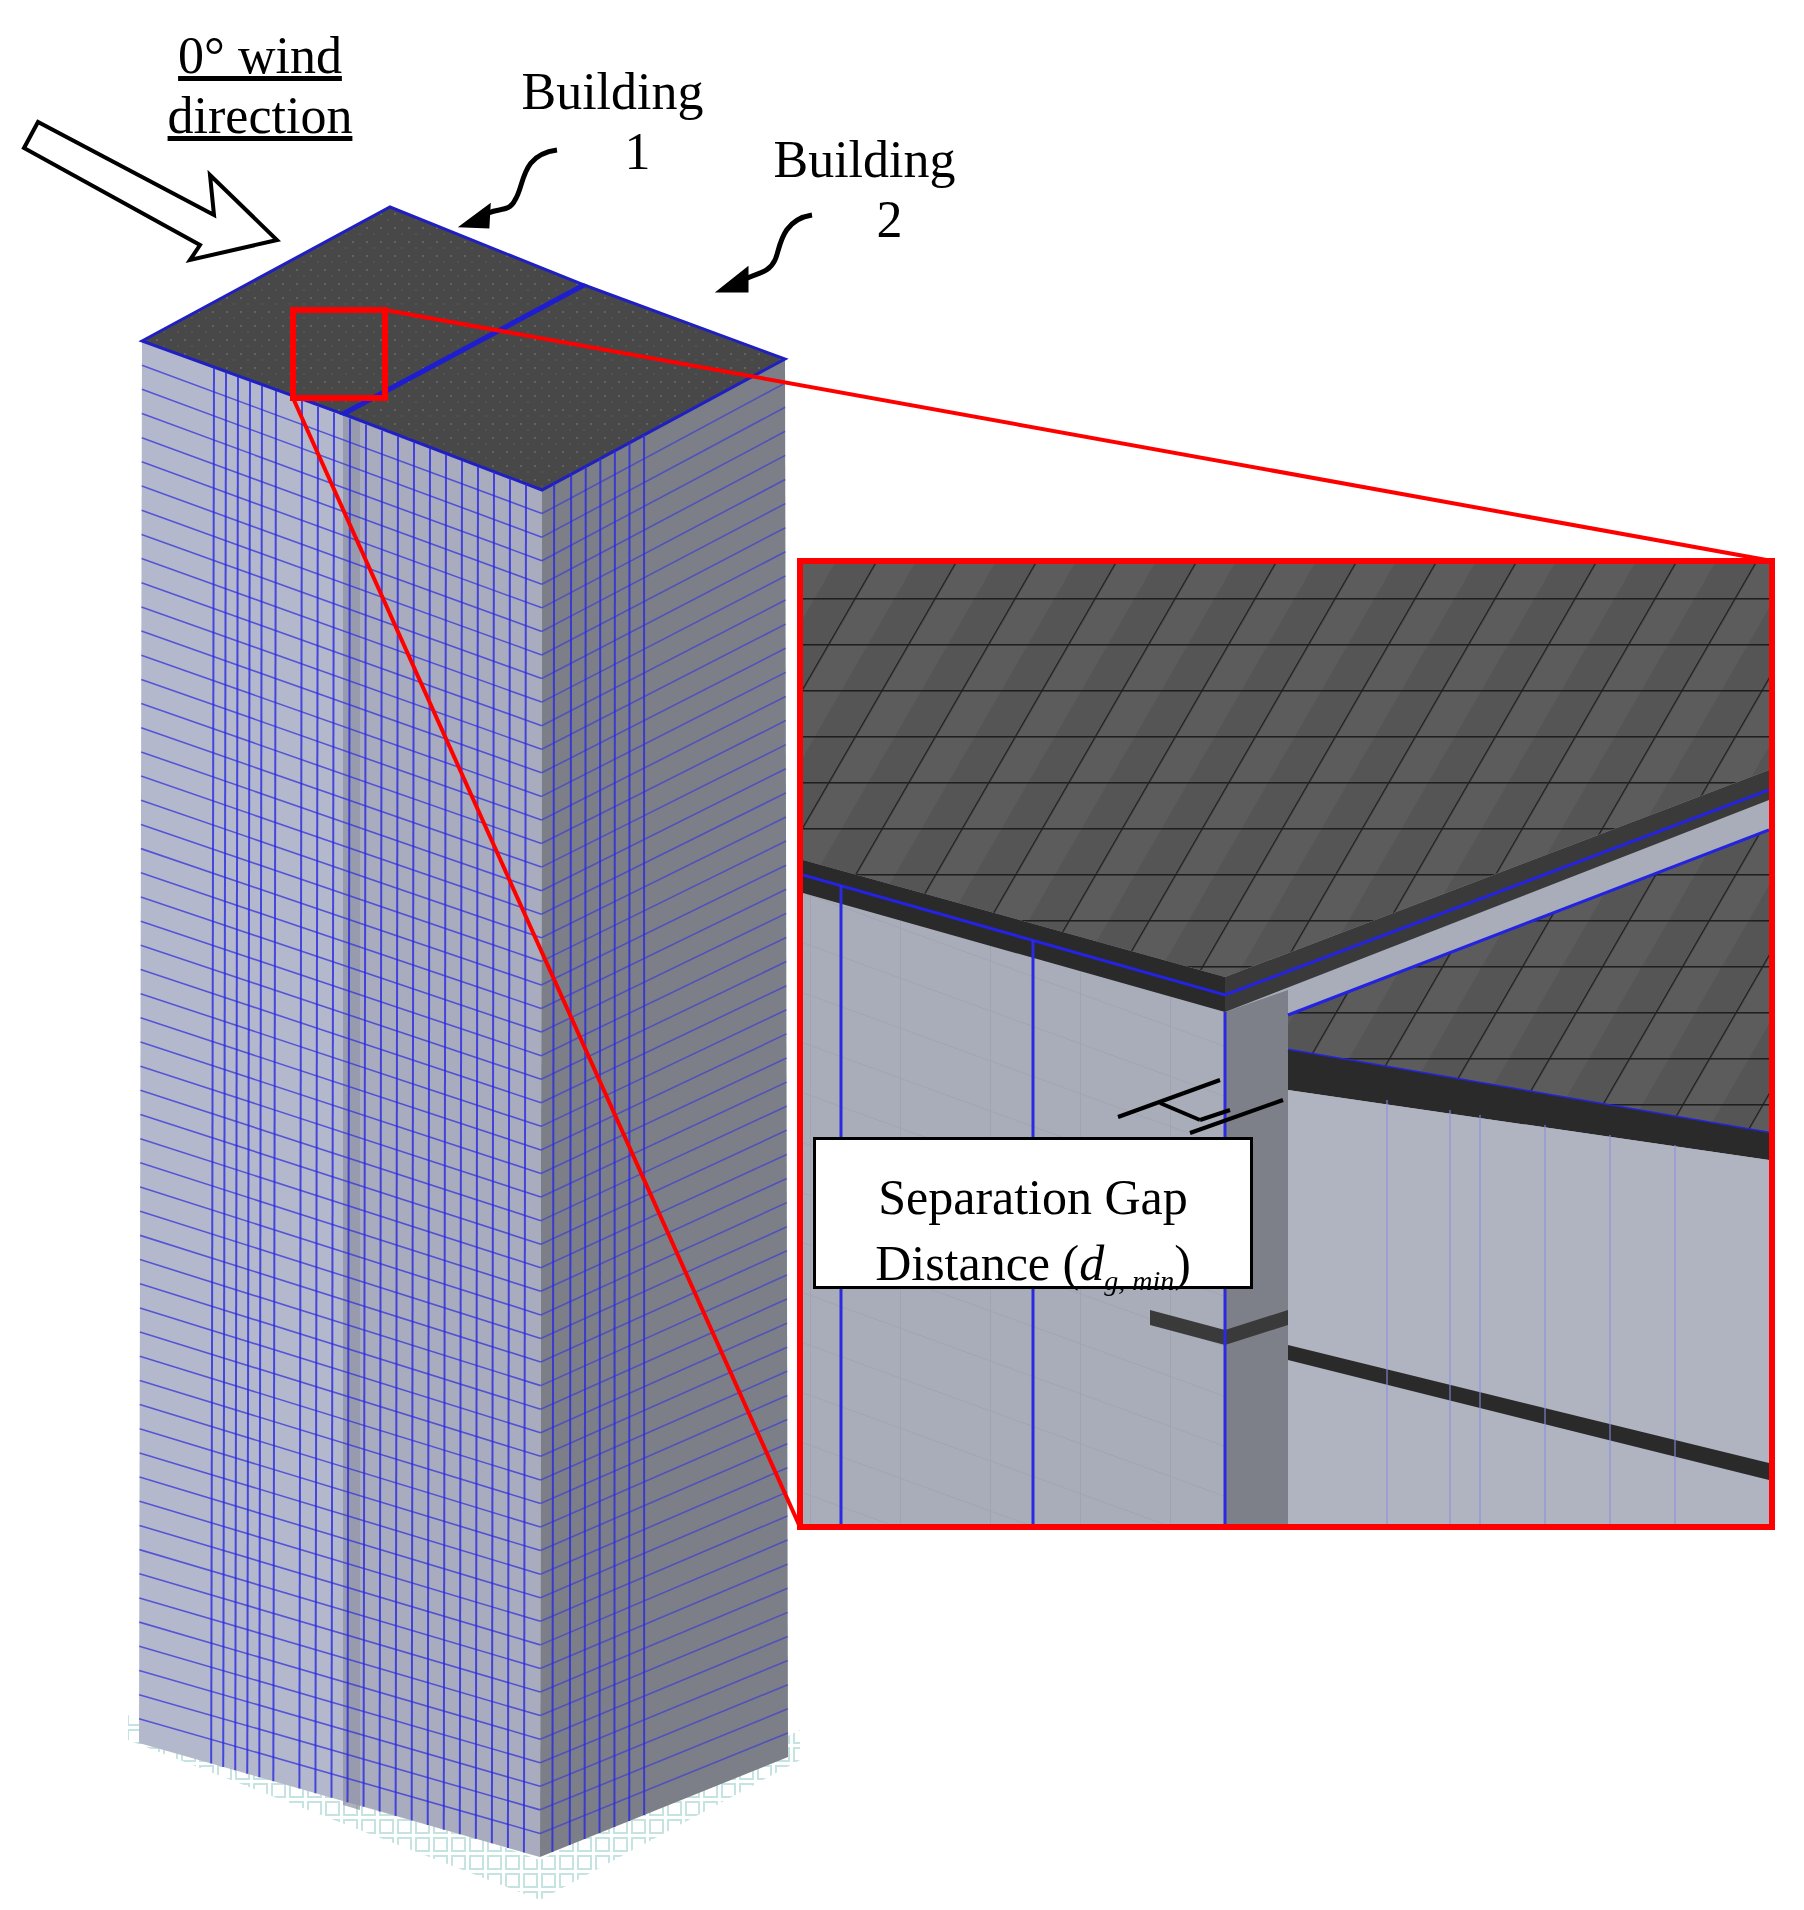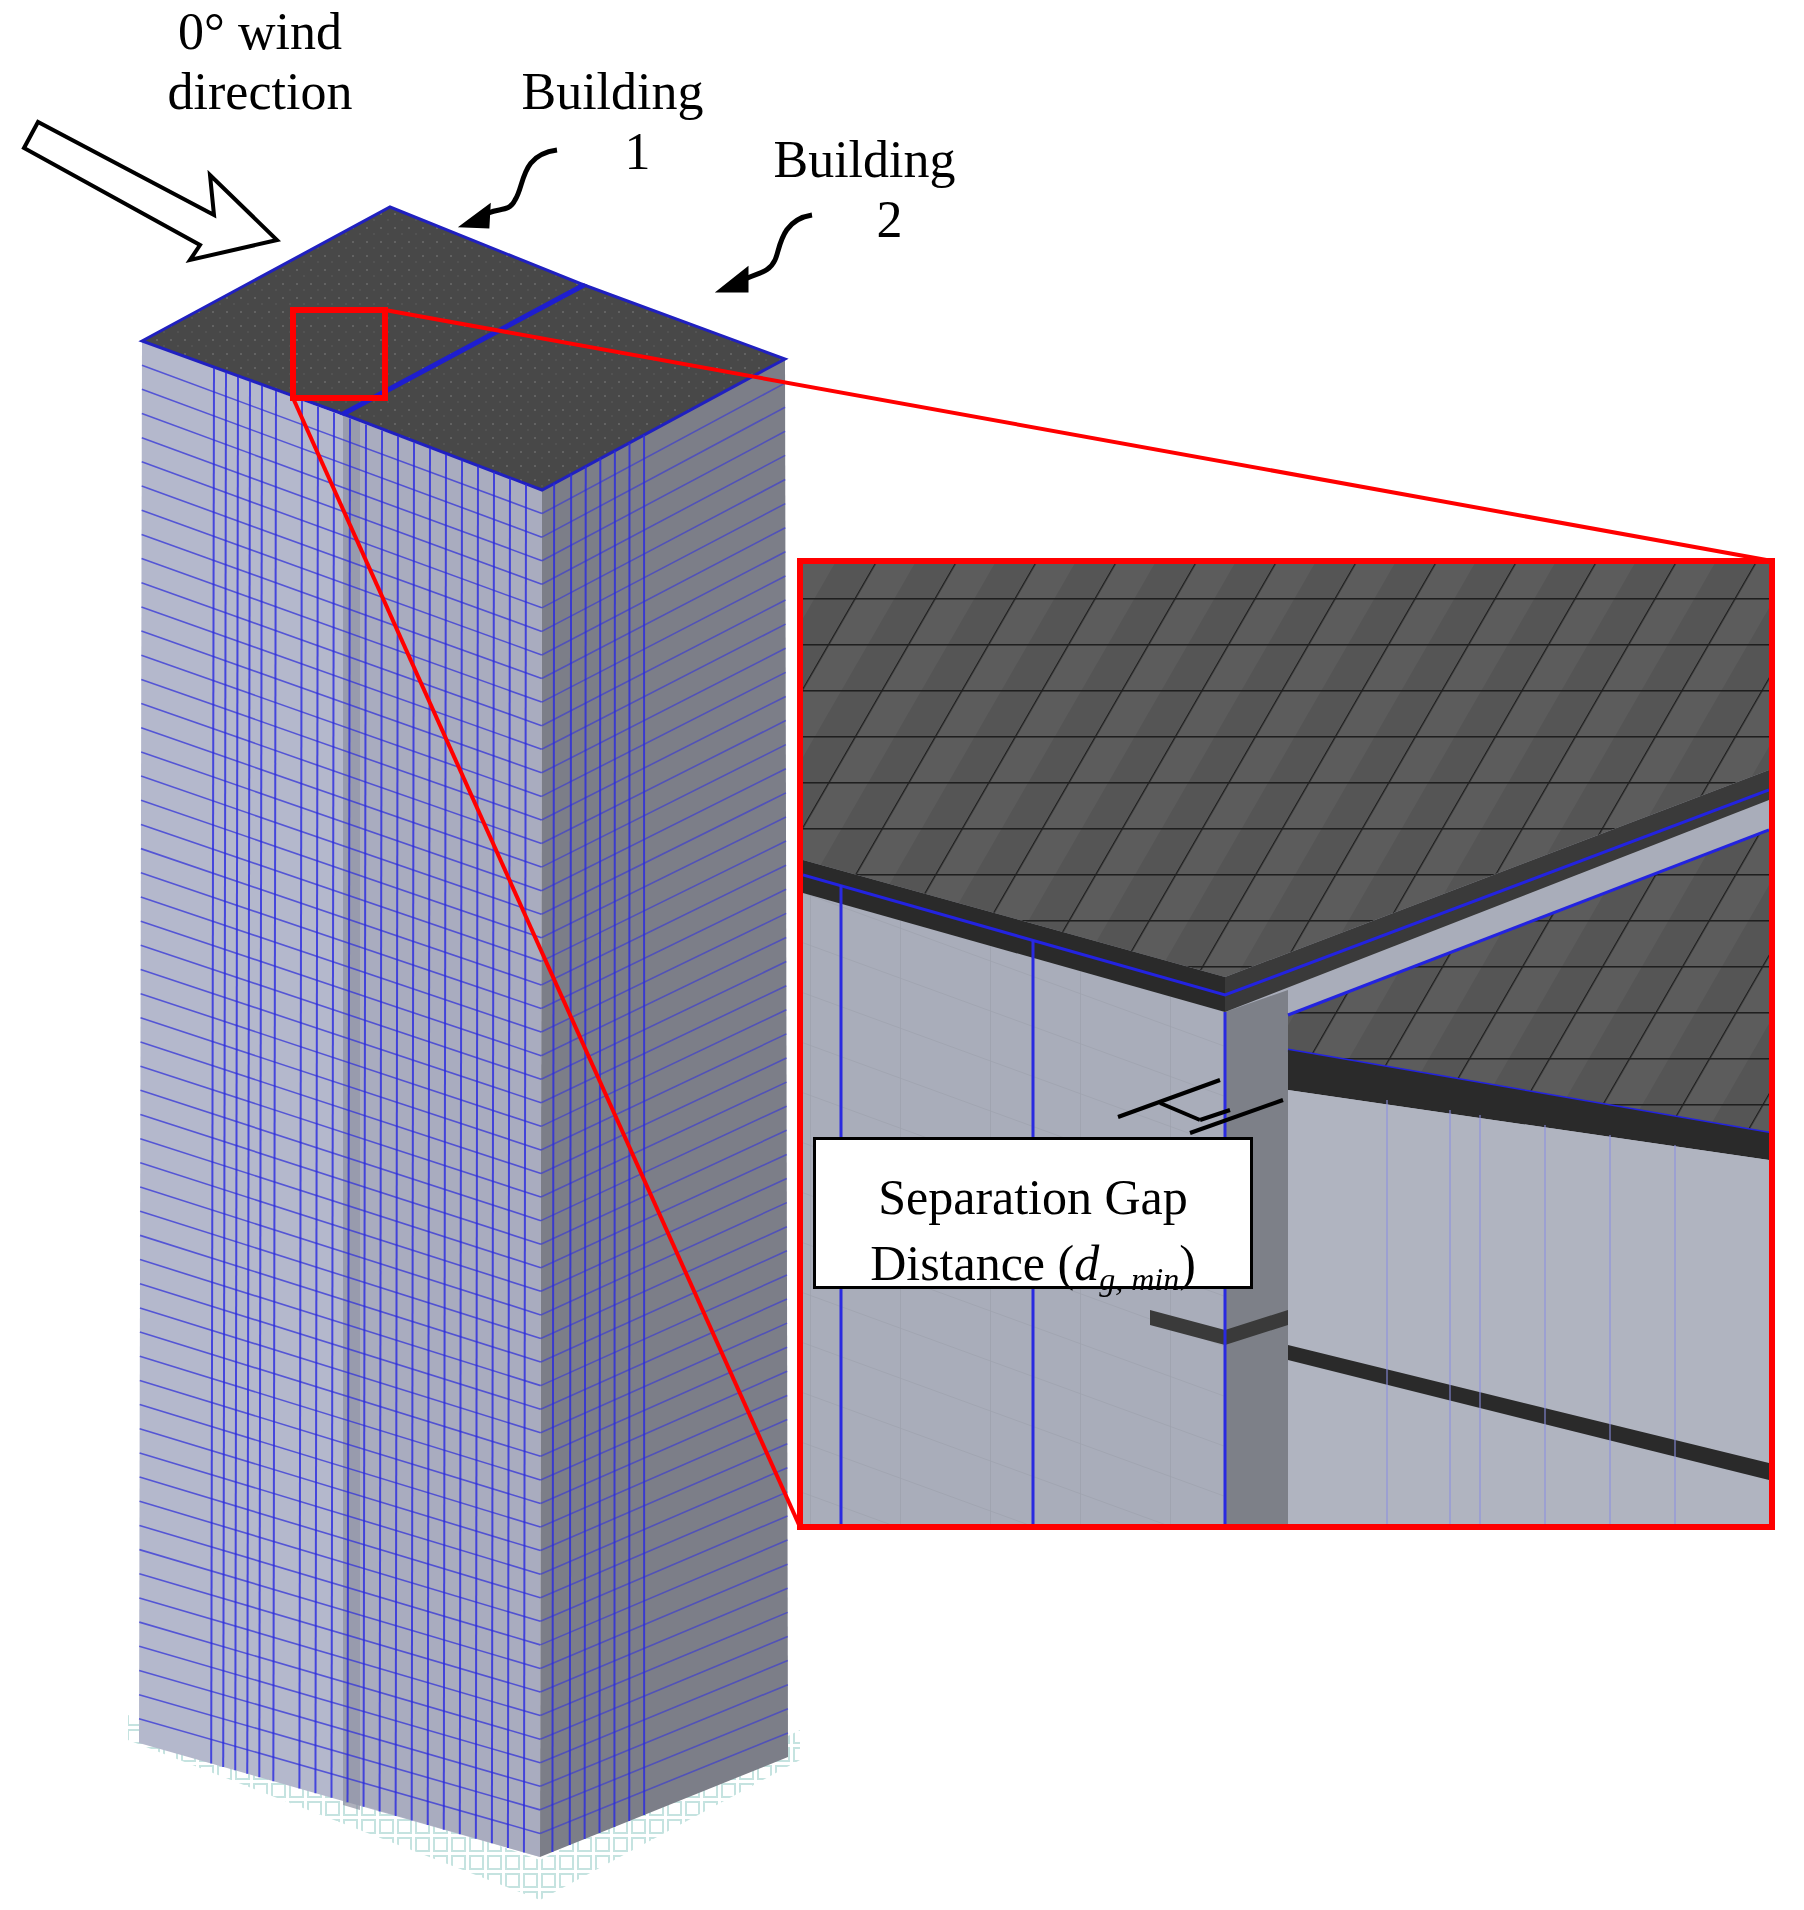--- a/index.html
+++ b/index.html
@@ -5,21 +5,21 @@
   html, body { margin: 0; padding: 0; background: #ffffff; }
   body { width: 1804px; height: 1910px; position: relative; overflow: hidden;
          font-family: "Liberation Serif", "DejaVu Serif", serif; }
   #figure { position: absolute; left: 0; top: 0; width: 1804px; height: 1910px; }
   .label { position: absolute; color: #000; font-size: 52px; line-height: 60px;
            text-align: center; white-space: nowrap; }
   #gap-label { position: absolute; left: 813px; top: 1137px; width: 440px; height: 152px;
                background: #fff; border: 3px solid #000; box-sizing: border-box;
                text-align: center; font-size: 50px; line-height: 66px; padding-top: 24px; color:#000; }
   #gap-label i { font-style: italic; }
-  #gap-label sub { font-size: 32px; font-style: italic; vertical-align: -10px; }
+  #gap-label sub { font-size: 28px; font-style: italic; vertical-align: -10px; }
 </style>
 </head>
 <body>
 
 <svg id="figure" width="1804" height="1910" viewBox="0 0 1804 1910" xmlns="http://www.w3.org/2000/svg">
   <defs>
     <pattern id="roofTex" width="14" height="14" patternUnits="userSpaceOnUse">
       <rect width="14" height="14" fill="#484848"></rect>
       <circle cx="3" cy="4" r="1" fill="#6a6a6a"></circle>
       <circle cx="10" cy="10" r="0.8" fill="#5e5e5e"></circle>
@@ -265,21 +265,21 @@
   <g fill="none" stroke="#000" stroke-width="5">
     <path d="M557,150 C520,155 525,185 515,200 C508,215 495,205 480,218"></path>
     <polygon points="465,225 488,208 487,226" fill="#000"></polygon>
   </g>
   <g fill="none" stroke="#000" stroke-width="5">
     <path d="M812,215 C780,220 780,250 775,260 C768,275 755,272 740,282"></path>
     <polygon points="722,290 746,271 746,290" fill="#000"></polygon>
   </g>
 </svg>
 
-<div class="label" style="left:140px; top:2px; width:240px;">
+<div class="label" style="left:140px; top:26px; width:240px;text-decoration:underline;">
   <div>0° wind</div>
   <div>direction</div>
 </div>
 <div class="label" style="left:500px; top:62px; width:225px;">
   <div>Building</div>
   <div style="padding-left:50px;">1</div>
 </div>
 <div class="label" style="left:752px; top:130px; width:225px;">
   <div>Building</div>
   <div style="padding-left:50px;">2</div>

